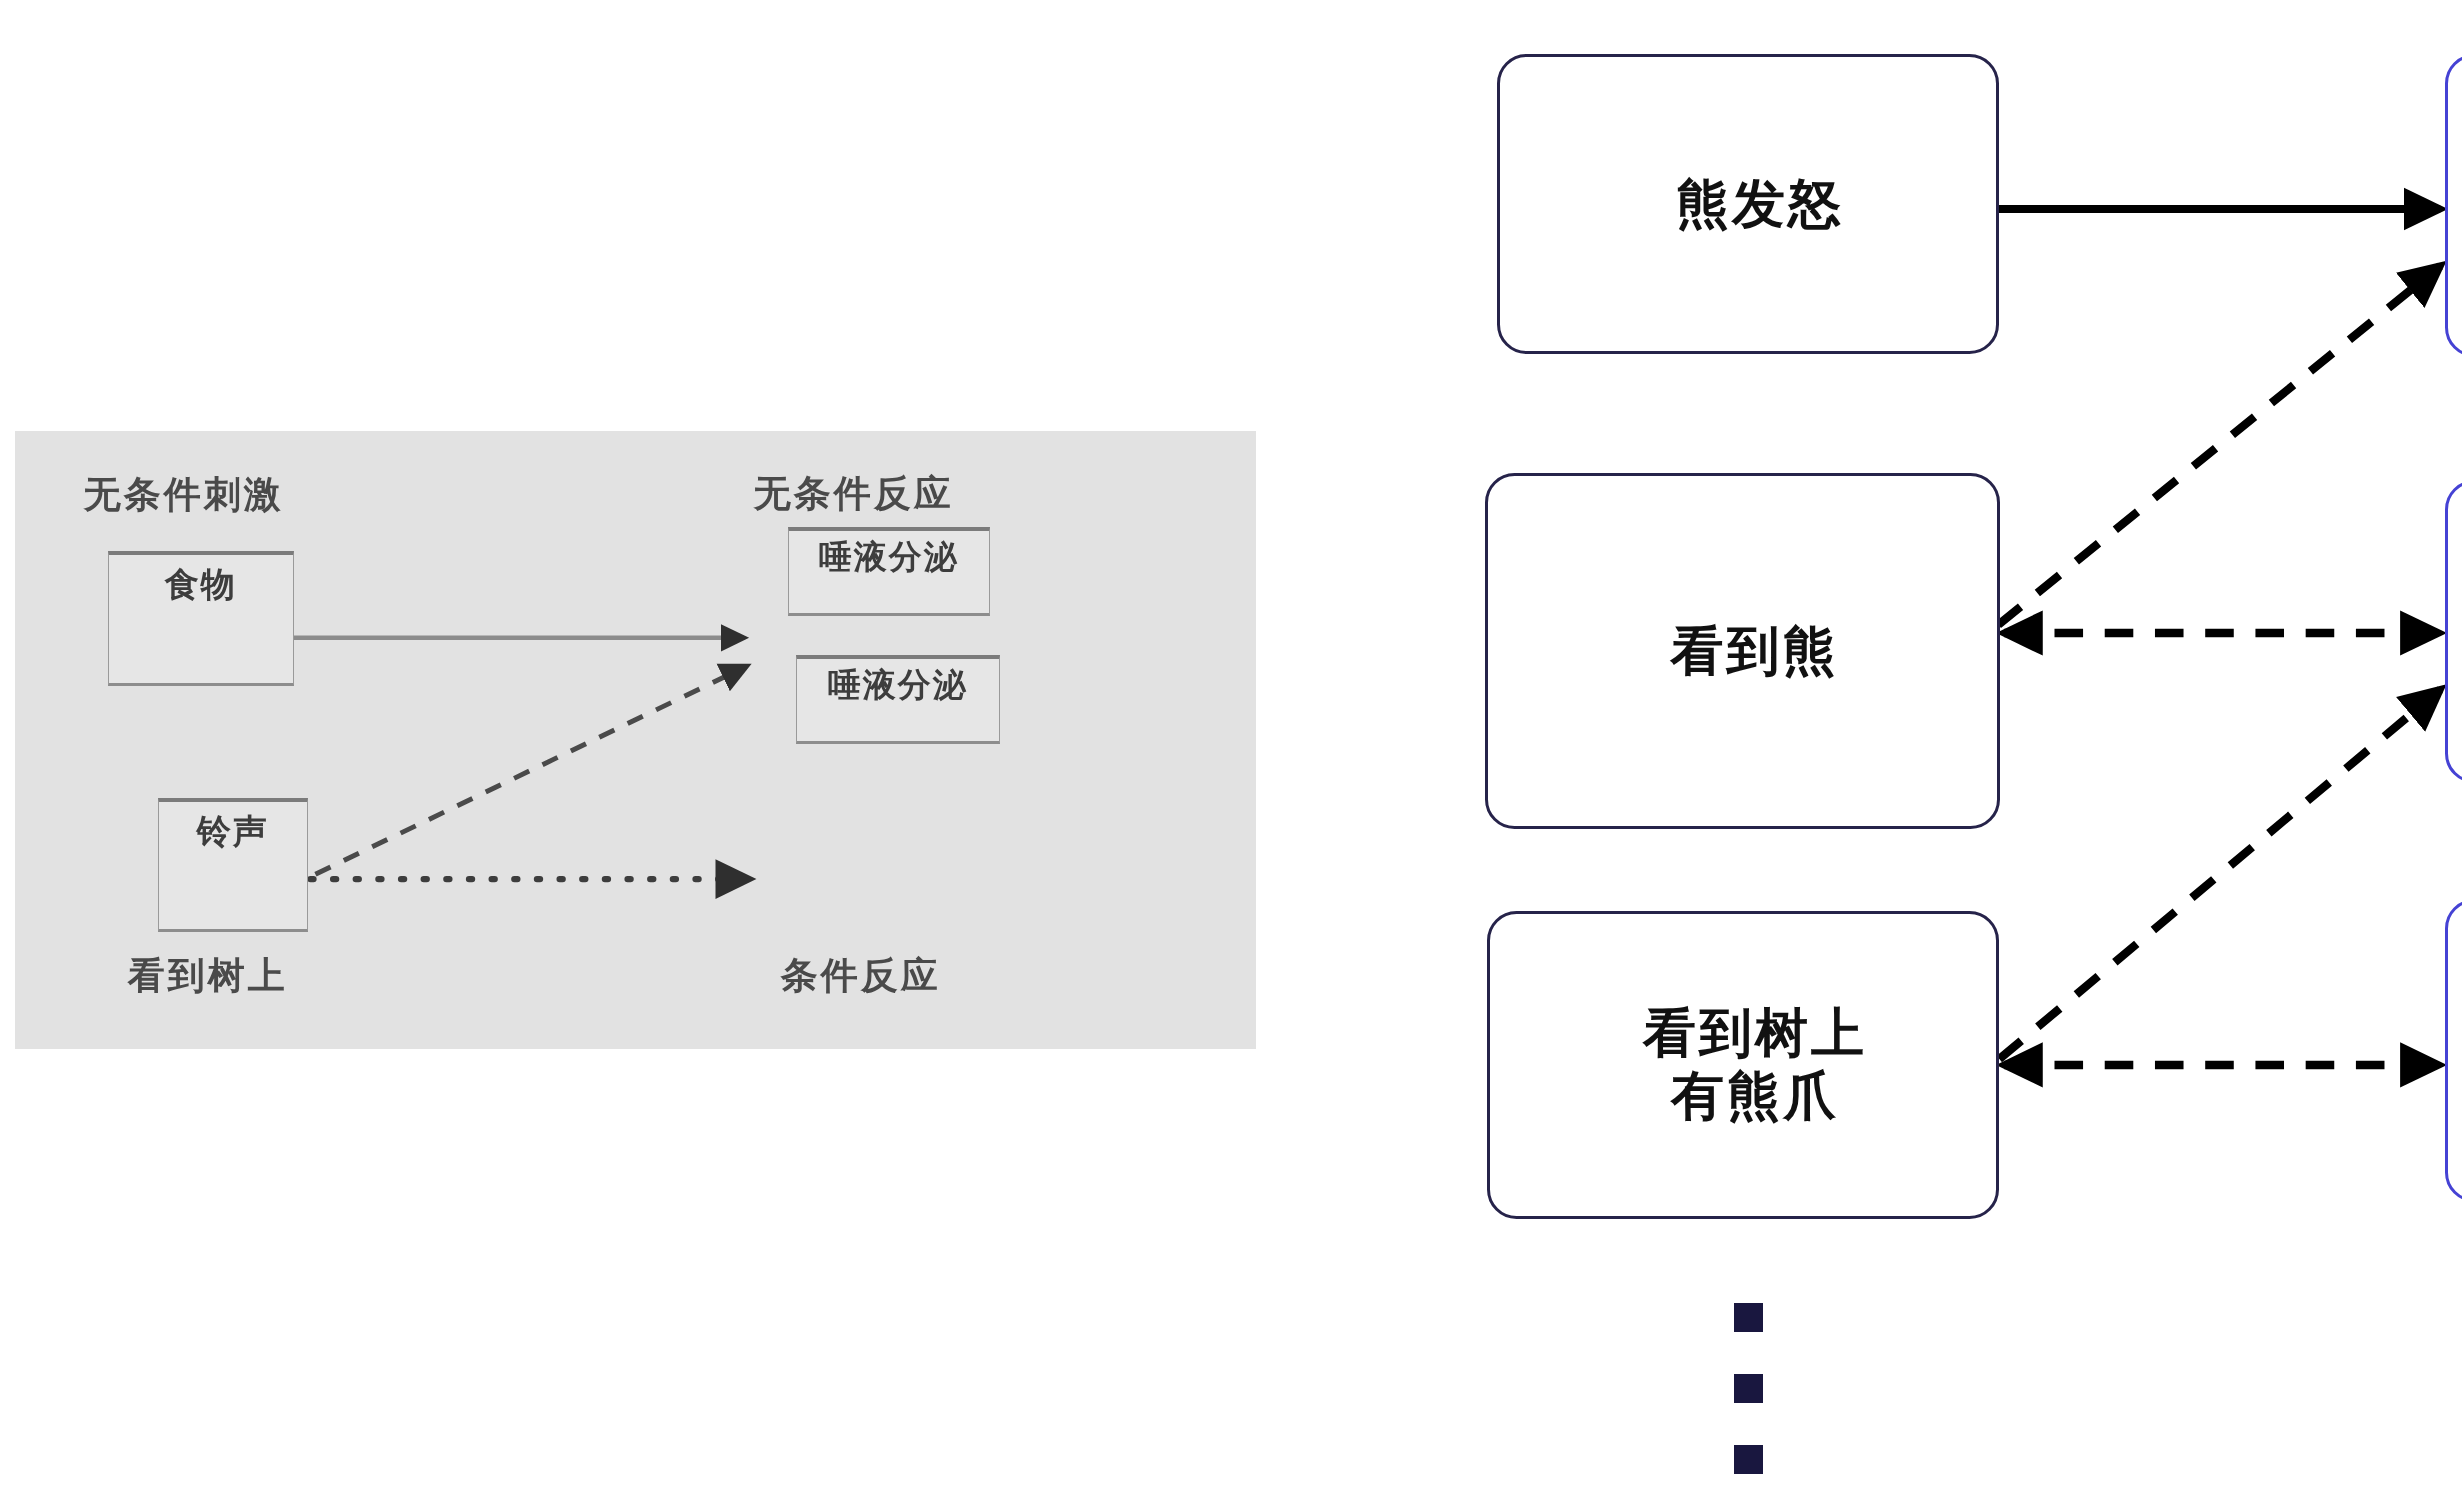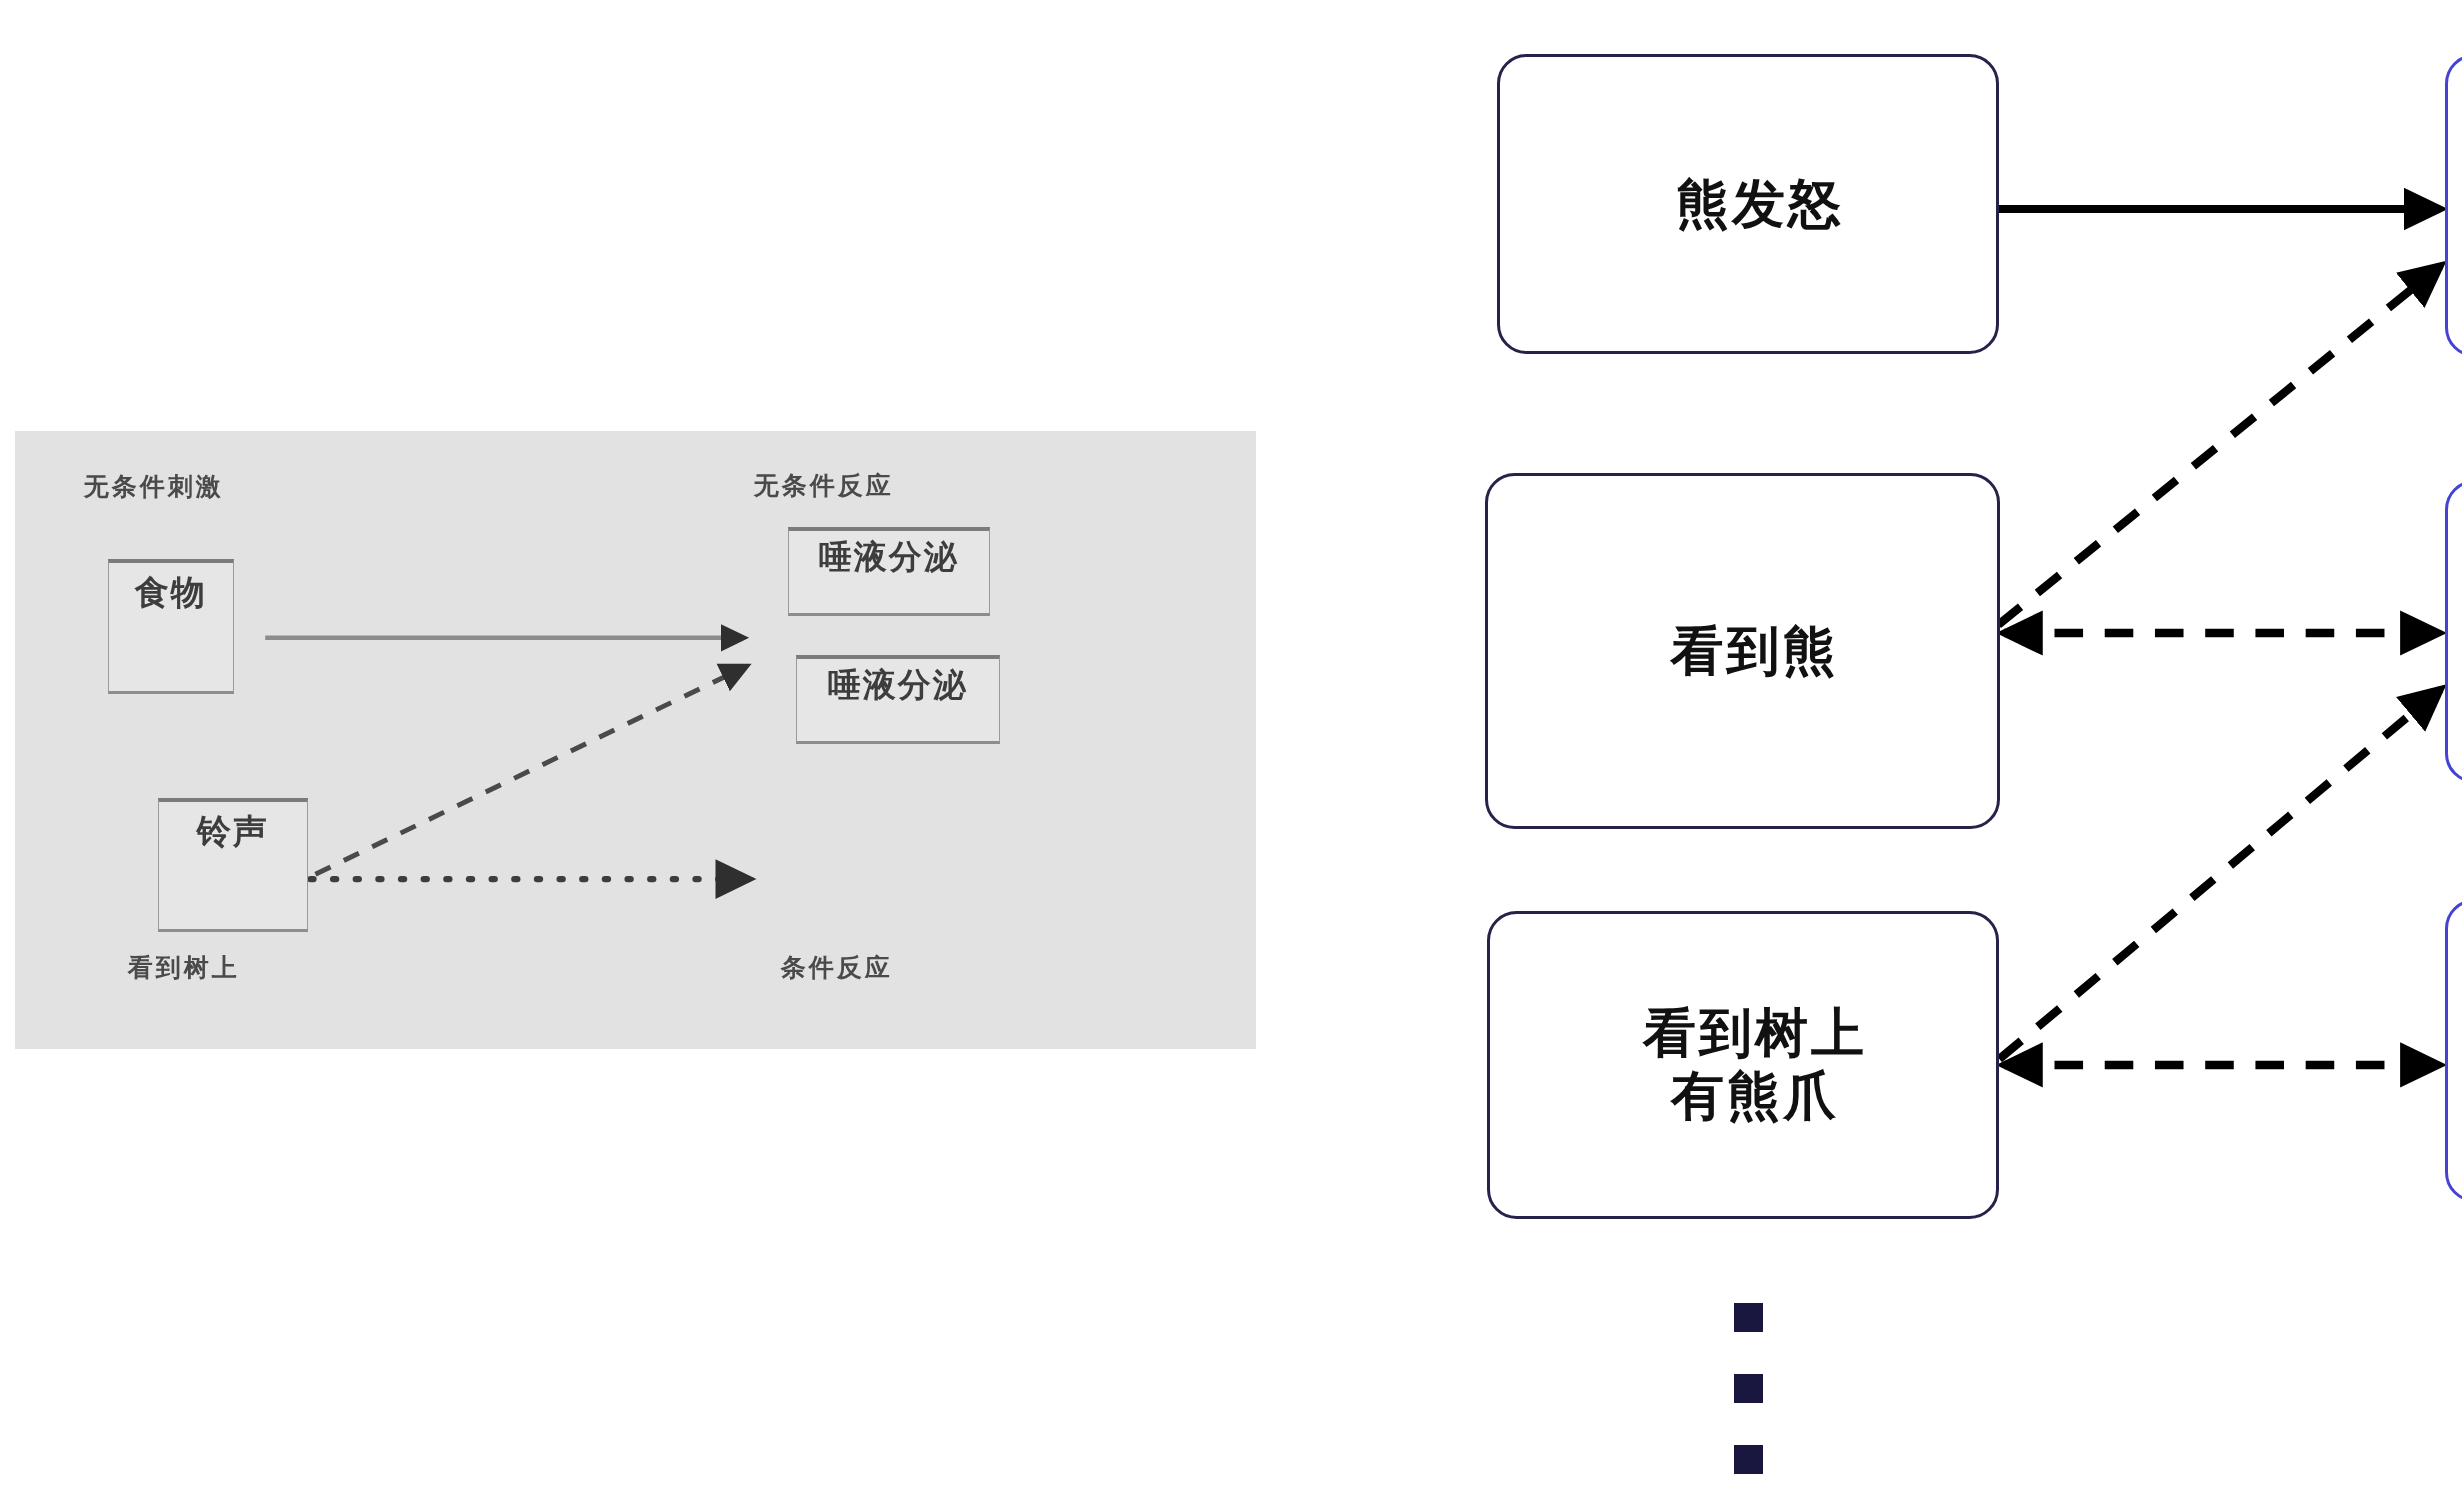--- a/index.html
+++ b/index.html
@@ -20,21 +20,21 @@
     position: absolute;
     left: 14.8px;
     top: 431px;
     width: 1241px;
     height: 618px;
     background: #e2e2e2;
   }
   .cc-caption {
     position: absolute;
     color: #4a4a4a;
-    font-size: 25px;
+    font-size: 37px;
     font-weight: 700;
     letter-spacing: 3px;
     white-space: nowrap;
     font-family: "DejaVu Sans", "Liberation Sans", sans-serif;
   }
   #cc-cap-ucs { left: 69px;  top: 39px; }
   #cc-cap-ucr { left: 739px; top: 38px; }
   #cc-cap-cs  { left: 113px;  top: 520px; }
   #cc-cap-cr  { left: 766px; top: 520px; font-family: Liberation Serif, serif; }
 
@@ -50,21 +50,21 @@
     position: absolute;
     left: 0; right: 0;
     top: 6.9px;
     text-align: center;
     color: #3d3d3d;
     font-size: 34px;
     font-weight: 700;
     letter-spacing: 2px;
     white-space: nowrap;
   }
-  #cc-box-food   { left: 93px;  top: 128px;  width: 126px; height: 135px; }
+  #cc-box-food   { left: 93px;  top: 120px;  width: 186px; height: 135px; }
   #cc-box-bell   { left: 143px;  top: 367px;  width: 150px; height: 134px; }
   #cc-box-sal1   { left: 773px; top: 96px;  width: 202px; height: 89px; }
   #cc-box-sal2   { left: 781px; top: 224px;  width: 204px; height: 89px; }
   #cc-box-sal1 > span, #cc-box-sal2 > span { top: 3.9px; font-size: 33px; }
 
   #cc-svg { position: absolute; left:0; top:0; width: 1241px; height: 618px; }
 
   
   .rl-box {
     position: absolute;

